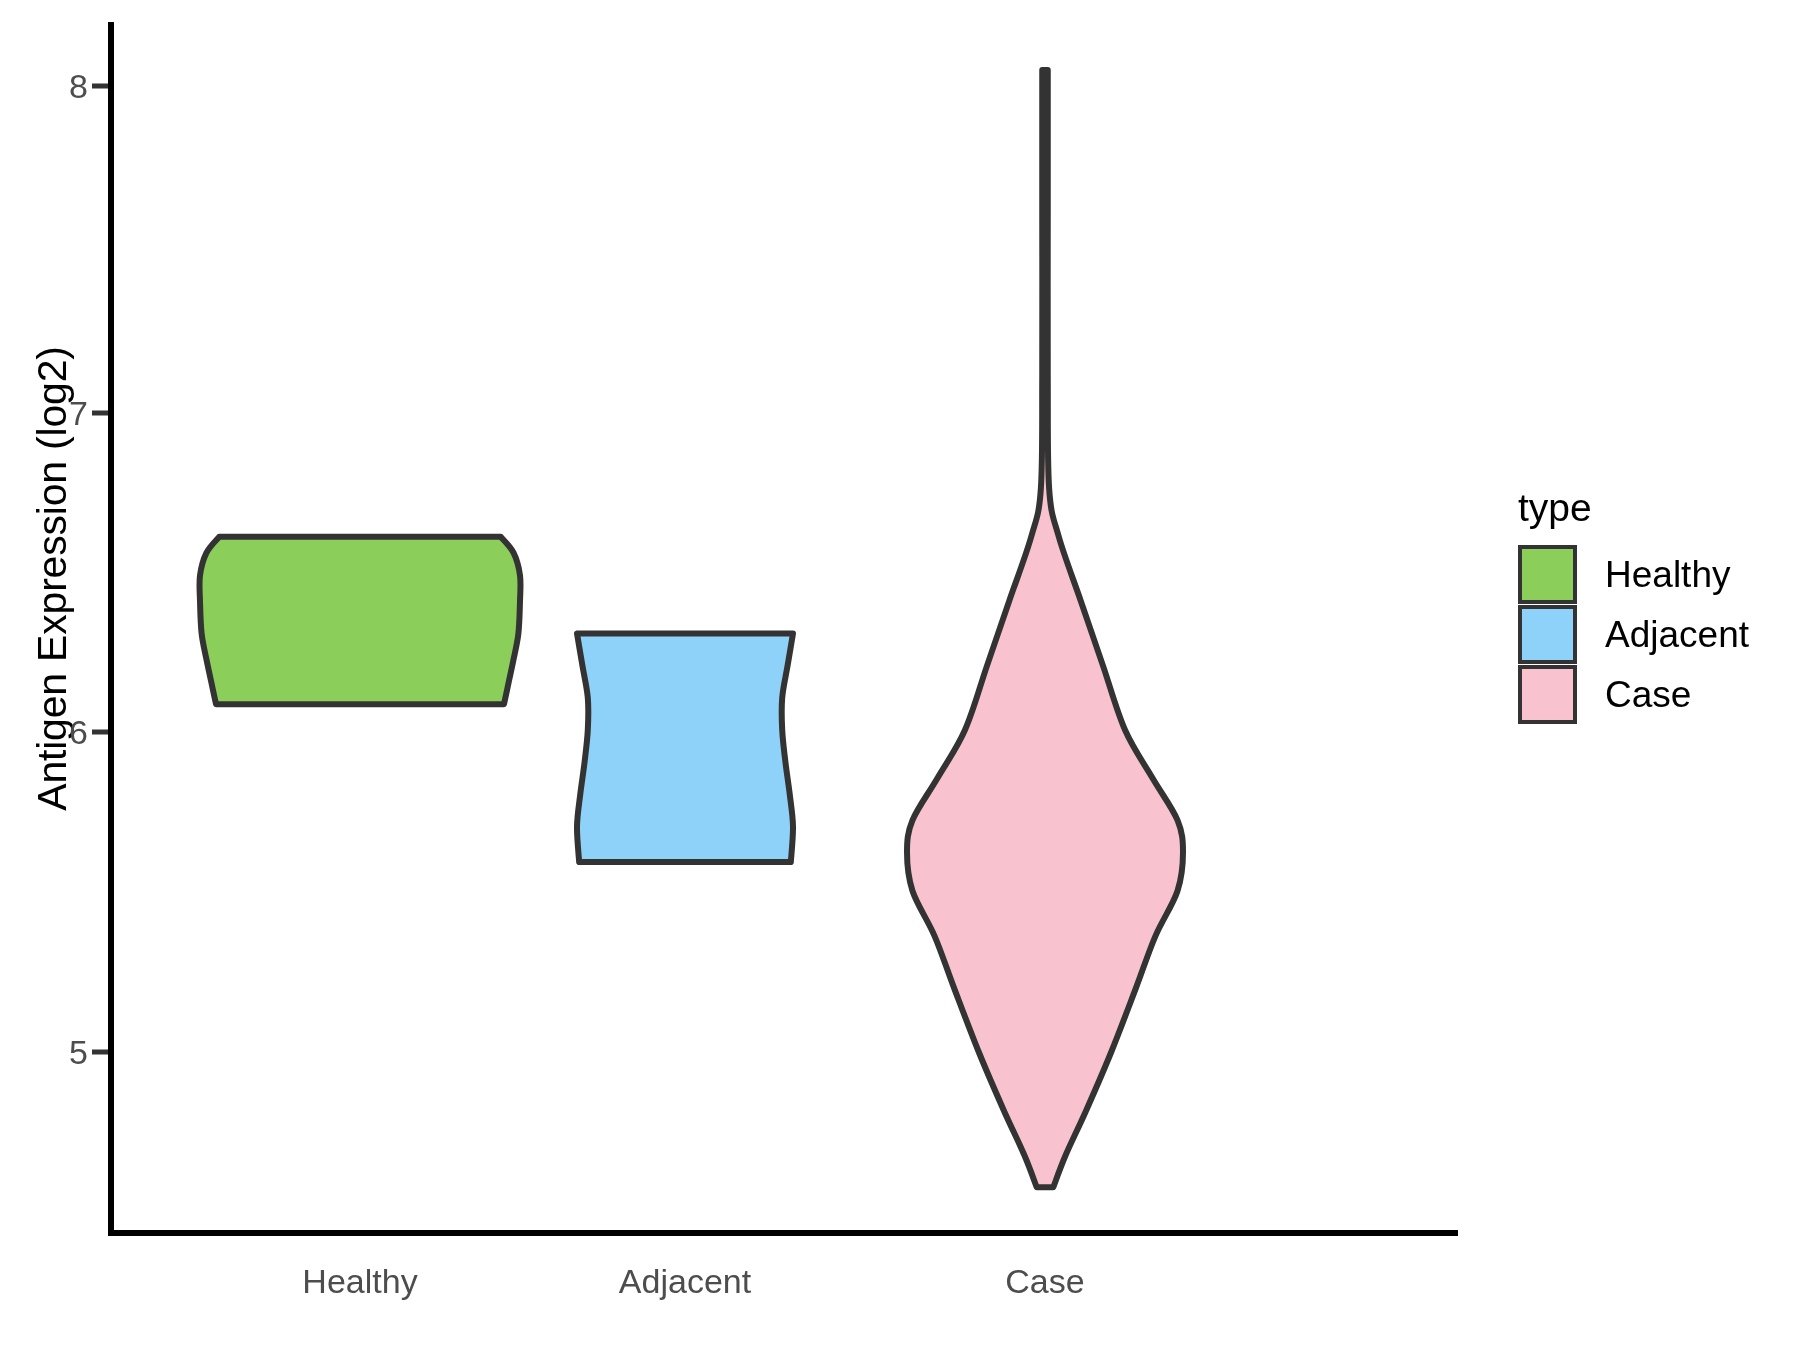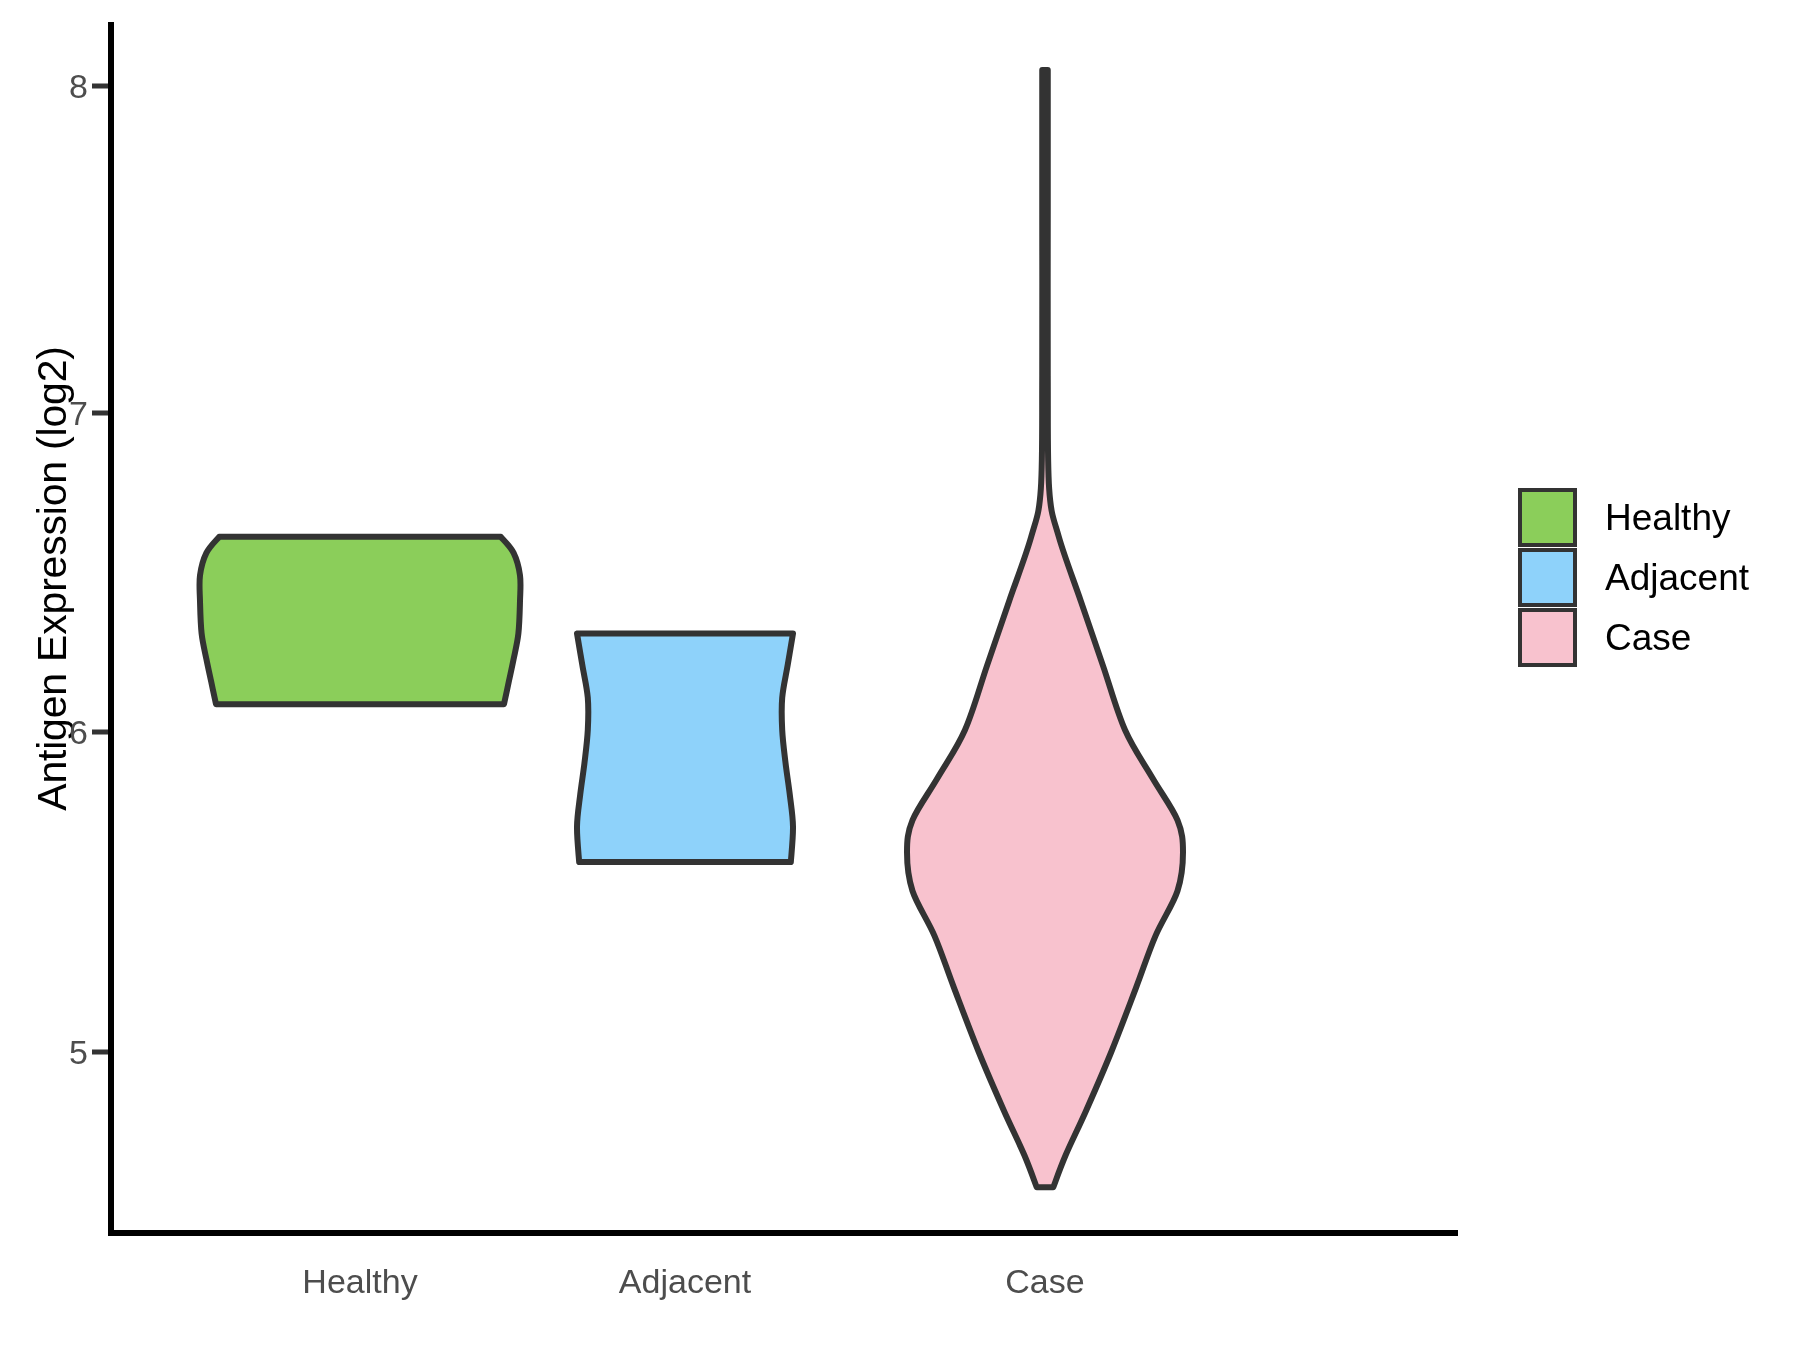--- a/index.html
+++ b/index.html
@@ -126,20 +126,21 @@
     <path id="violin-healthy" fill="#8BCE5A" stroke="#333333" stroke-width="6" stroke-linejoin="round" d="M500.80,536.80 C502.93,539.48 510.40,546.46 513.60,552.90 C516.80,559.34 518.93,567.39 520.00,575.44 C521.07,583.49 520.27,591.54 520.00,601.20 C519.73,610.86 519.47,623.74 518.40,633.40 C517.33,643.06 515.20,651.11 513.60,659.16 C512.00,667.21 510.40,674.19 508.80,681.70 C507.20,689.21 504.80,700.48 504.00,704.24 L216.00,704.24 C215.20,700.48 212.80,689.21 211.20,681.70 C209.60,674.19 208.00,667.21 206.40,659.16 C204.80,651.11 202.67,643.06 201.60,633.40 C200.53,623.74 200.27,610.86 200.00,601.20 C199.73,591.54 198.93,583.49 200.00,575.44 C201.07,567.39 203.20,559.34 206.40,552.90 C209.60,546.46 217.07,539.48 219.20,536.80 Z"></path>
     <path id="violin-adjacent" fill="#8ED2FA" stroke="#333333" stroke-width="6" stroke-linejoin="round" d="M793.00,633.40 C792.10,638.77 789.40,654.87 787.60,665.60 C785.80,676.33 783.10,687.07 782.20,697.80 C781.30,708.53 781.66,719.27 782.20,730.00 C782.74,740.73 784.18,751.47 785.44,762.20 C786.70,772.93 788.50,783.67 789.76,794.40 C791.02,805.13 792.82,815.33 793.00,826.60 C793.18,837.87 791.20,856.12 790.84,862.02 L579.16,862.02 C578.80,856.12 576.82,837.87 577.00,826.60 C577.18,815.33 578.98,805.13 580.24,794.40 C581.50,783.67 583.30,772.93 584.56,762.20 C585.82,751.47 587.26,740.73 587.80,730.00 C588.34,719.27 588.70,708.53 587.80,697.80 C586.90,687.07 584.20,676.33 582.40,665.60 C580.60,654.87 577.90,638.77 577.00,633.40 Z"></path>
     <path id="violin-case" fill="#F8C2CE" stroke="#333333" stroke-width="6" stroke-linejoin="round" d="M1047.76,69.90 C1047.76,94.05 1047.76,163.82 1047.76,214.80 C1047.76,265.78 1047.53,330.18 1047.76,375.80 C1047.99,421.42 1047.30,461.67 1049.14,488.50 C1050.98,515.33 1053.51,518.02 1058.80,536.80 C1064.09,555.58 1073.52,579.73 1080.88,601.20 C1088.24,622.67 1095.60,644.13 1102.96,665.60 C1110.32,687.07 1116.76,711.22 1125.04,730.00 C1133.32,748.78 1143.90,763.27 1152.64,778.30 C1161.38,793.33 1172.42,807.82 1177.48,820.16 C1182.54,832.50 1183.00,840.55 1183.00,852.36 C1183.00,864.17 1182.08,877.05 1177.48,891.00 C1172.88,904.95 1162.30,919.98 1155.40,936.08 C1148.50,952.18 1143.44,968.28 1136.08,987.60 C1128.72,1006.92 1119.52,1031.61 1111.24,1052.00 C1102.96,1072.39 1093.99,1092.79 1086.40,1109.96 C1078.81,1127.13 1071.22,1142.16 1065.70,1155.04 C1060.18,1167.92 1055.35,1181.87 1053.28,1187.24 L1036.72,1187.24 C1034.65,1181.87 1029.82,1167.92 1024.30,1155.04 C1018.78,1142.16 1011.19,1127.13 1003.60,1109.96 C996.01,1092.79 987.04,1072.39 978.76,1052.00 C970.48,1031.61 961.28,1006.92 953.92,987.60 C946.56,968.28 941.50,952.18 934.60,936.08 C927.70,919.98 917.12,904.95 912.52,891.00 C907.92,877.05 907.00,864.17 907.00,852.36 C907.00,840.55 907.46,832.50 912.52,820.16 C917.58,807.82 928.62,793.33 937.36,778.30 C946.10,763.27 956.68,748.78 964.96,730.00 C973.24,711.22 979.68,687.07 987.04,665.60 C994.40,644.13 1001.76,622.67 1009.12,601.20 C1016.48,579.73 1025.91,555.58 1031.20,536.80 C1036.49,518.02 1039.02,515.33 1040.86,488.50 C1042.70,461.67 1042.01,421.42 1042.24,375.80 C1042.47,330.18 1042.24,265.78 1042.24,214.80 C1042.24,163.82 1042.24,94.05 1042.24,69.90 Z"></path>
   </svg>
 
   <div class="x-tick-label" style="left:360px;">Healthy</div>
   <div class="x-tick-label" style="left:685px;">Adjacent</div>
   <div class="x-tick-label" style="left:1045px;">Case</div>
 
   <div class="legend">
+    <div class="legend-title">type</div>
 
     <div class="legend-row">
       <span class="legend-key" id="legend-key-0" style="background: rgb(139, 206, 90);"></span>
       <span class="legend-label">Healthy</span>
     </div>
 
     <div class="legend-row">
       <span class="legend-key" id="legend-key-1" style="background: rgb(142, 210, 250);"></span>
       <span class="legend-label">Adjacent</span>
     </div>

